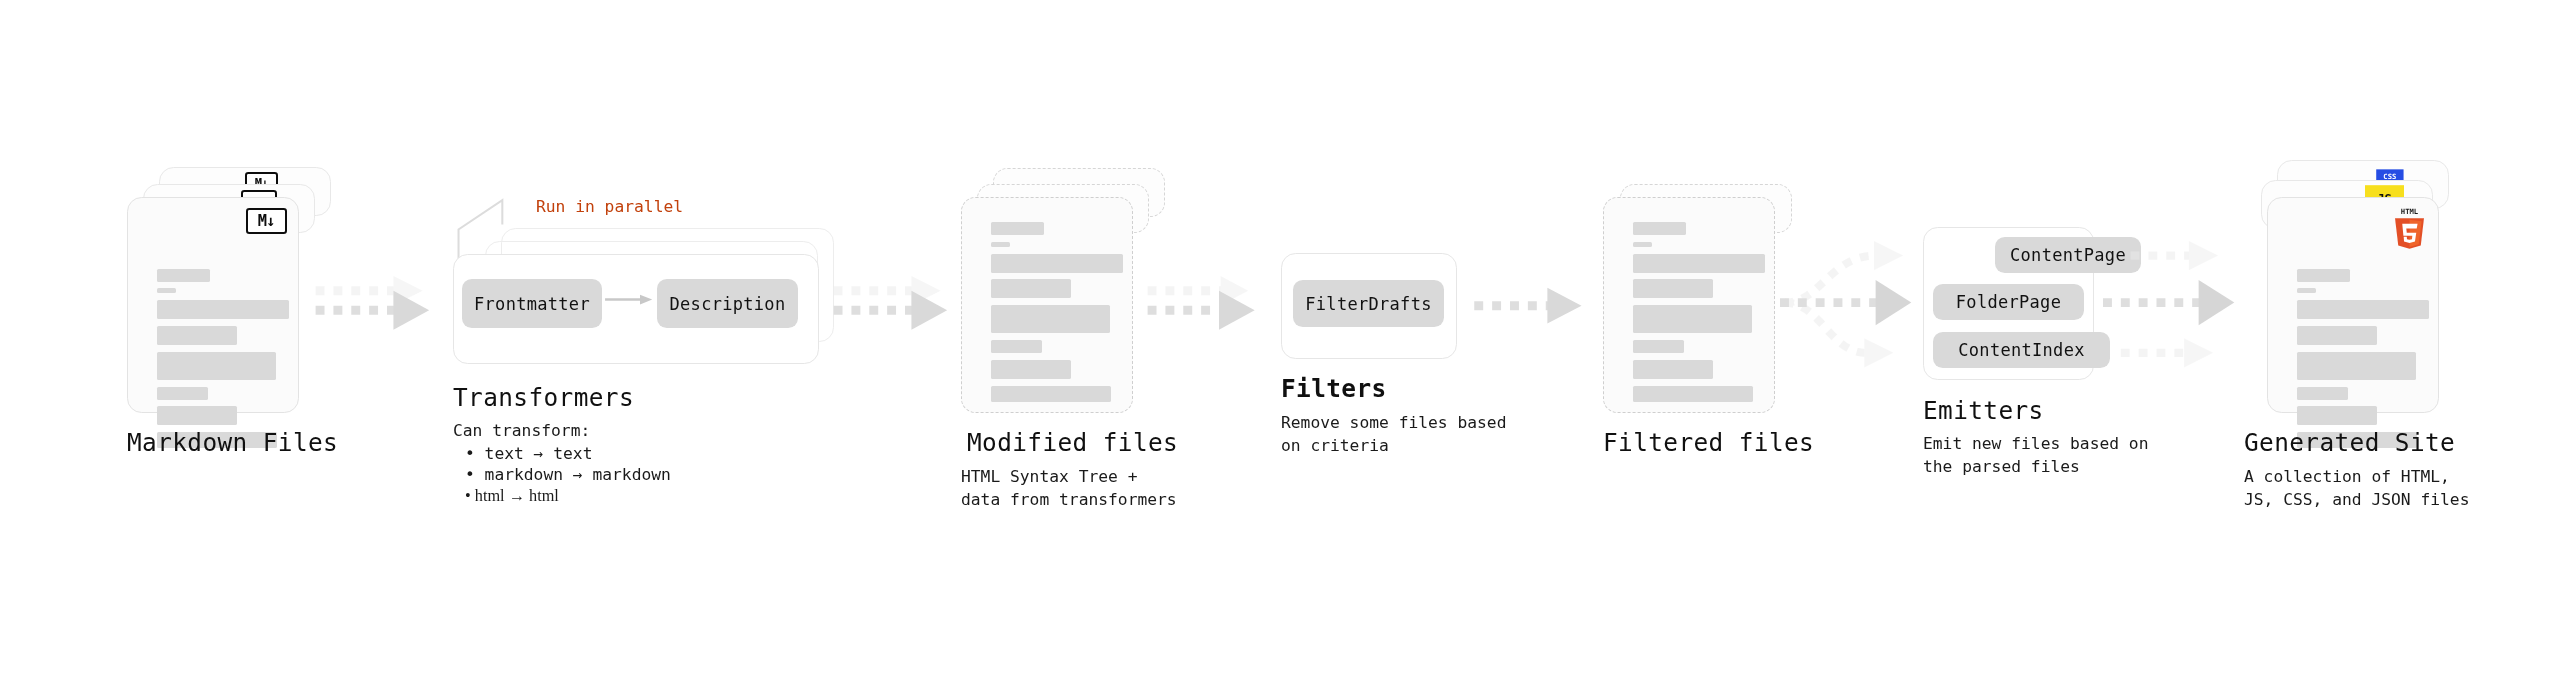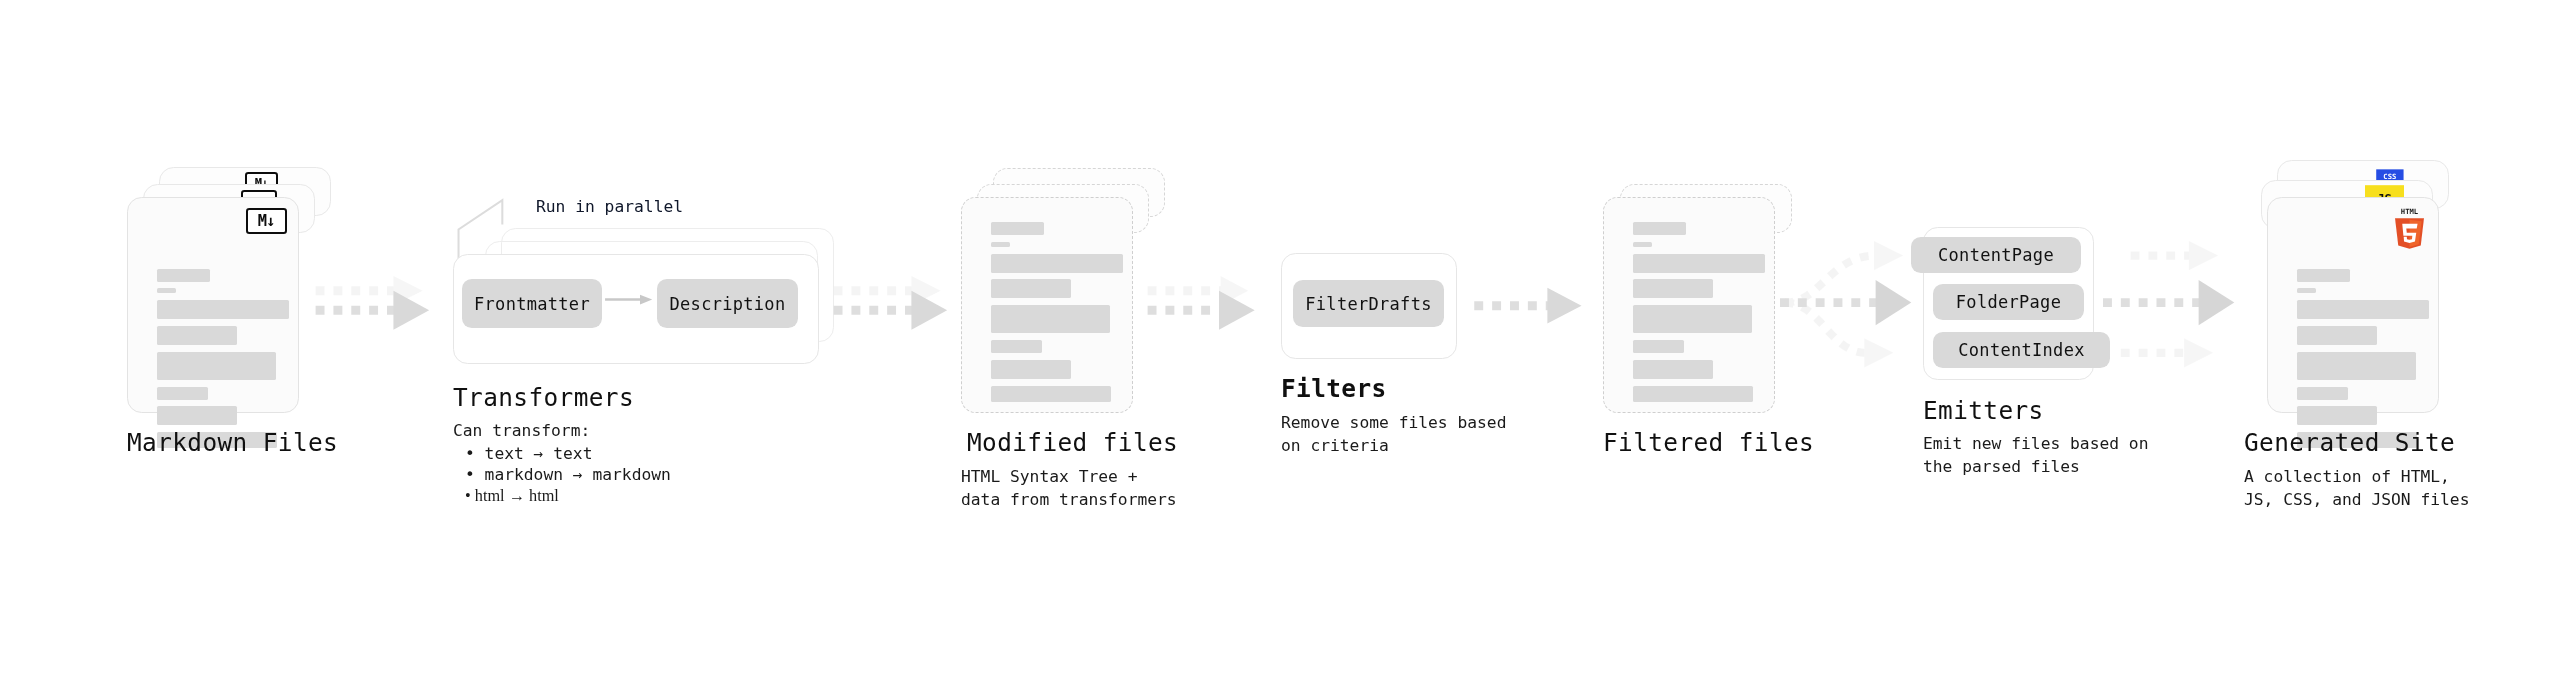--- a/index.html
+++ b/index.html
@@ -20,21 +20,21 @@
   .cap-title{position:absolute;font-size:24.4px;line-height:28px;letter-spacing:0.4px;color:#101010;white-space:nowrap;}
   .cap-sub{position:absolute;font-size:16.3px;line-height:23px;color:#1a1a1a;white-space:pre;}
 
   
   .panel{position:absolute;border:1.6px solid #e0e0e0;border-radius:14.6px;background:#ffffff;box-sizing:border-box;}
   .panel.faint{border-color:#ededed;background:transparent;}
   .chip{position:absolute;background:#d9d9d9;border-radius:9.8px;display:flex;align-items:center;justify-content:center;font-size:17px;color:#111;letter-spacing:0.3px;box-sizing:border-box;white-space:nowrap;}
   .chip.l2{background:#e2e2e2;}
   .chip.l3{background:#ececec;}
 
-  .run-label{position:absolute;font-size:16.3px;color:#0f172a;white-space:nowrap;}
+  .run-label{position:absolute;font-size:16.3px;color:#c2410c;white-space:nowrap;}
 
   svg{position:absolute;overflow:visible;}
 
   .md-badge{position:absolute;box-sizing:border-box;border:2.4px solid #0d0d0d;border-radius:3.3px;background:#fff;
             display:flex;align-items:center;justify-content:center;font-weight:bold;font-size:15.4px;letter-spacing:-0.8px;color:#0d0d0d;}
 </style>
 </head>
 <body>
 
 <div id="stage">
@@ -182,21 +182,21 @@
       <polygon points="116,6 152,24 116,42" fill="#efefef"></polygon>
       <path d="M6 82 C 50 82, 62 144, 106 144" fill="none" stroke="#ebebeb" stroke-width="10" stroke-dasharray="11 11"></path>
       <polygon points="104,126 140,144 104,162" fill="#efefef"></polygon>
     </g>
     <line x1="0" y1="82" x2="122" y2="82" stroke="#dedede" stroke-width="11" stroke-dasharray="11 11"></line>
     <polygon points="118,54 162,82 118,110" fill="#d6d6d6"></polygon>
   </svg>
 
   <div class="abs" style="left:0;top:0;">
     <div class="panel" style="left:1923px;top:227px;width:171px;height:153px;border-color:#e6e6e6;"></div>
-    <div class="chip" style="left:1911px;top:237px;width:170px;height:36px;">ContentPage</div>
+    <div class="chip" style="left:1995px;top:237px;width:146px;height:36px;">ContentPage</div>
     <div class="chip" style="left:1933px;top:284px;width:151px;height:36px;">FolderPage</div>
     <div class="chip" style="left:1933px;top:332px;width:177px;height:36px;">ContentIndex</div>
 
     <div class="cap-title" style="left:1923px;top:397px;">Emitters</div>
     <div class="cap-sub" style="left:1923px;top:432px;">Emit new files based on
 the parsed files</div>
   </div>
 
   <svg style="left:2103px;top:236px;width:154px;height:130px;" viewBox="0 0 190 160" width="154" height="130">
     <g opacity="0.5">

